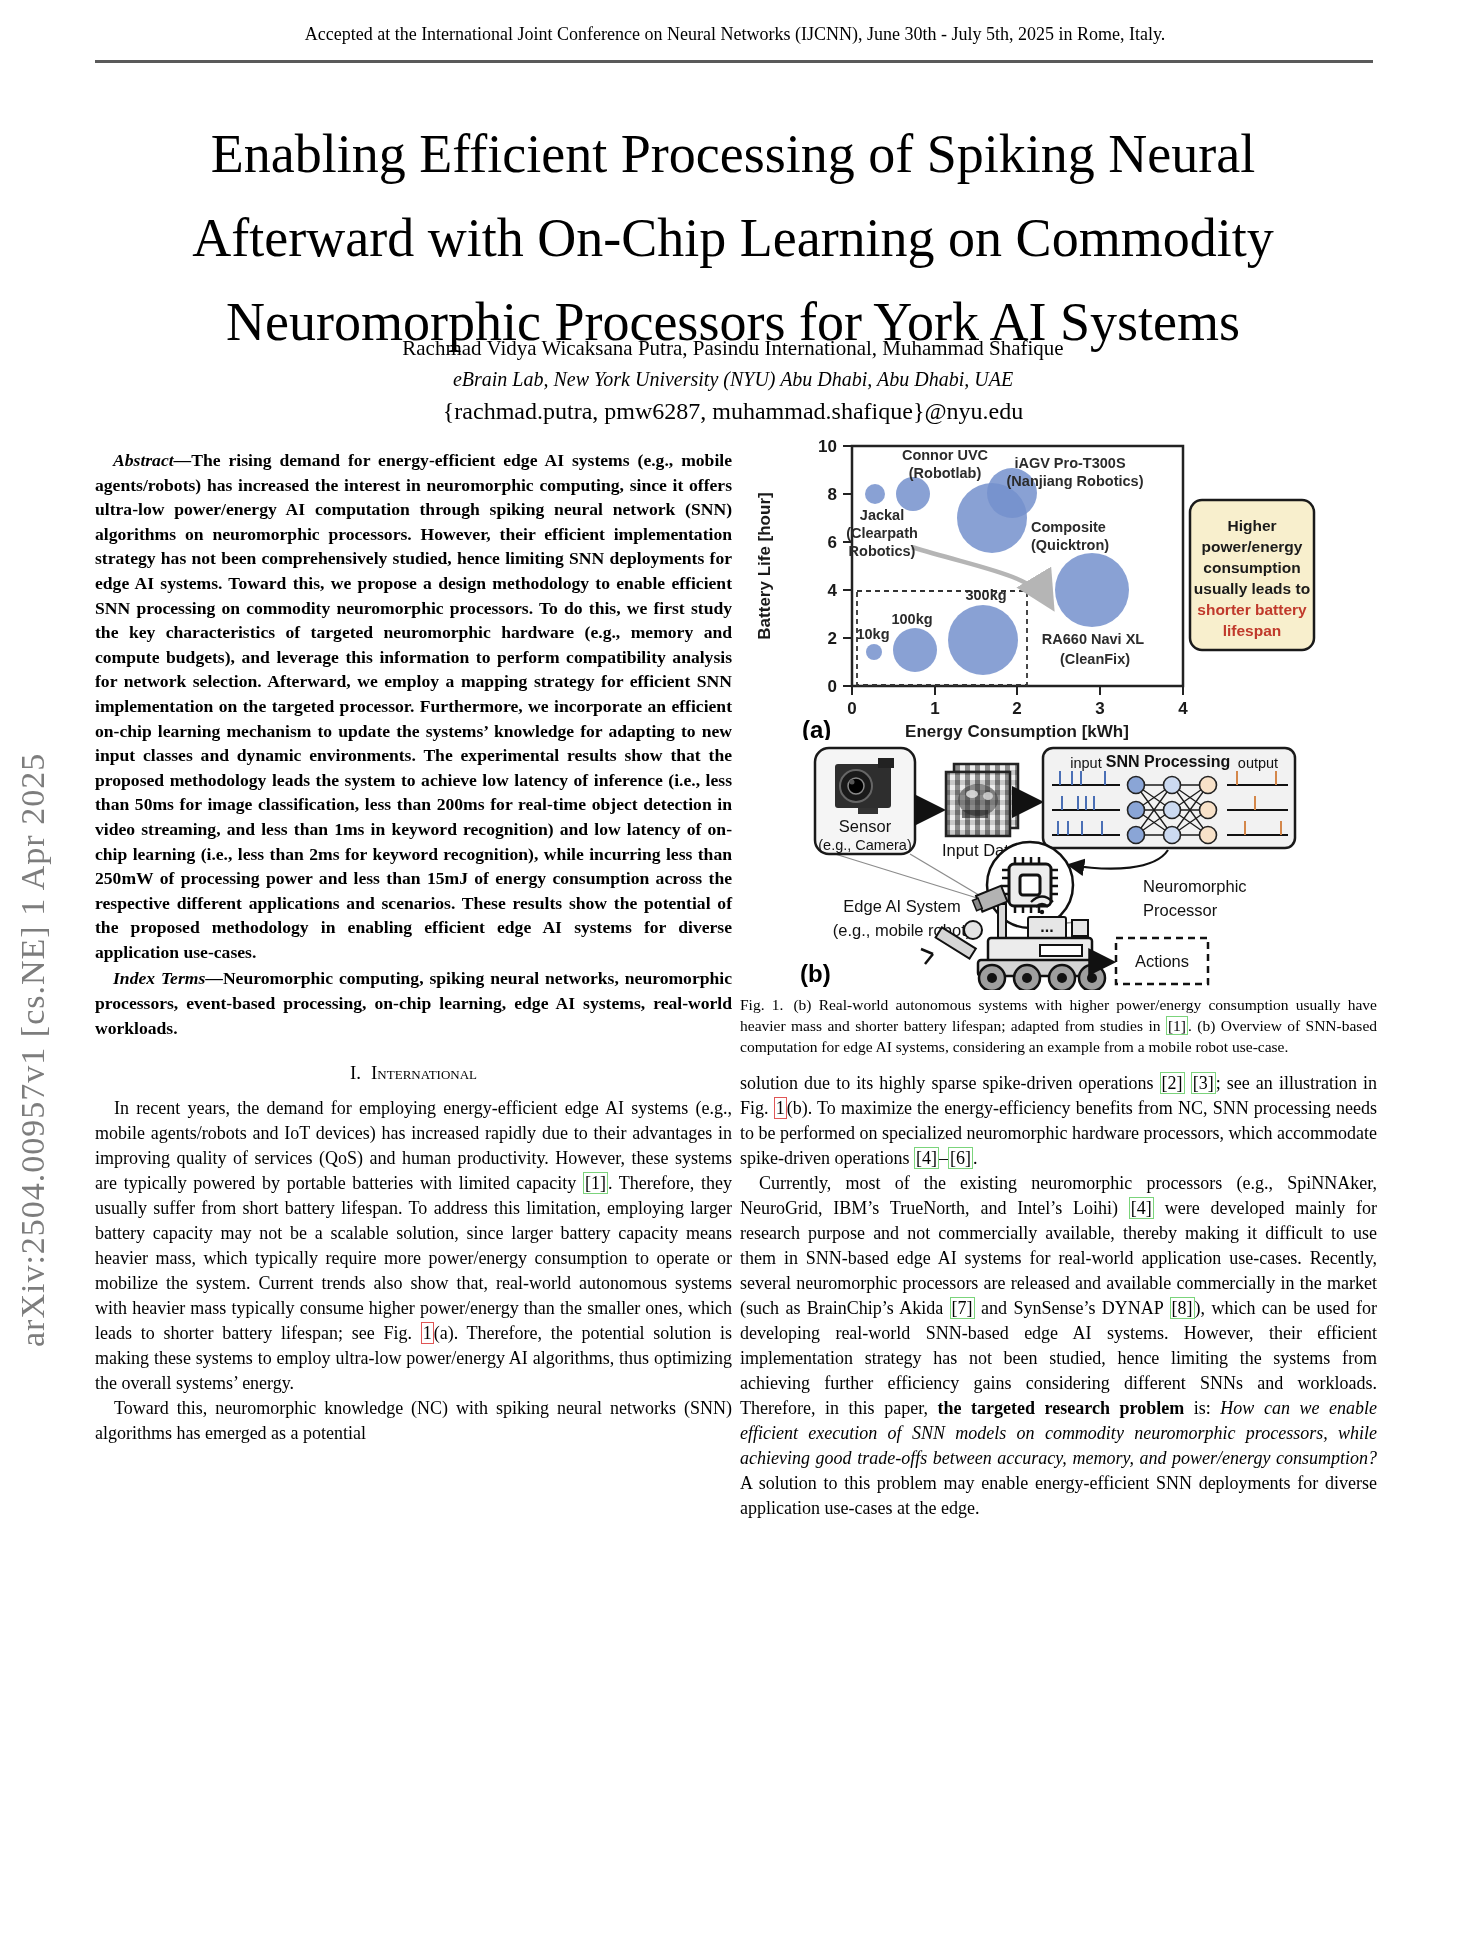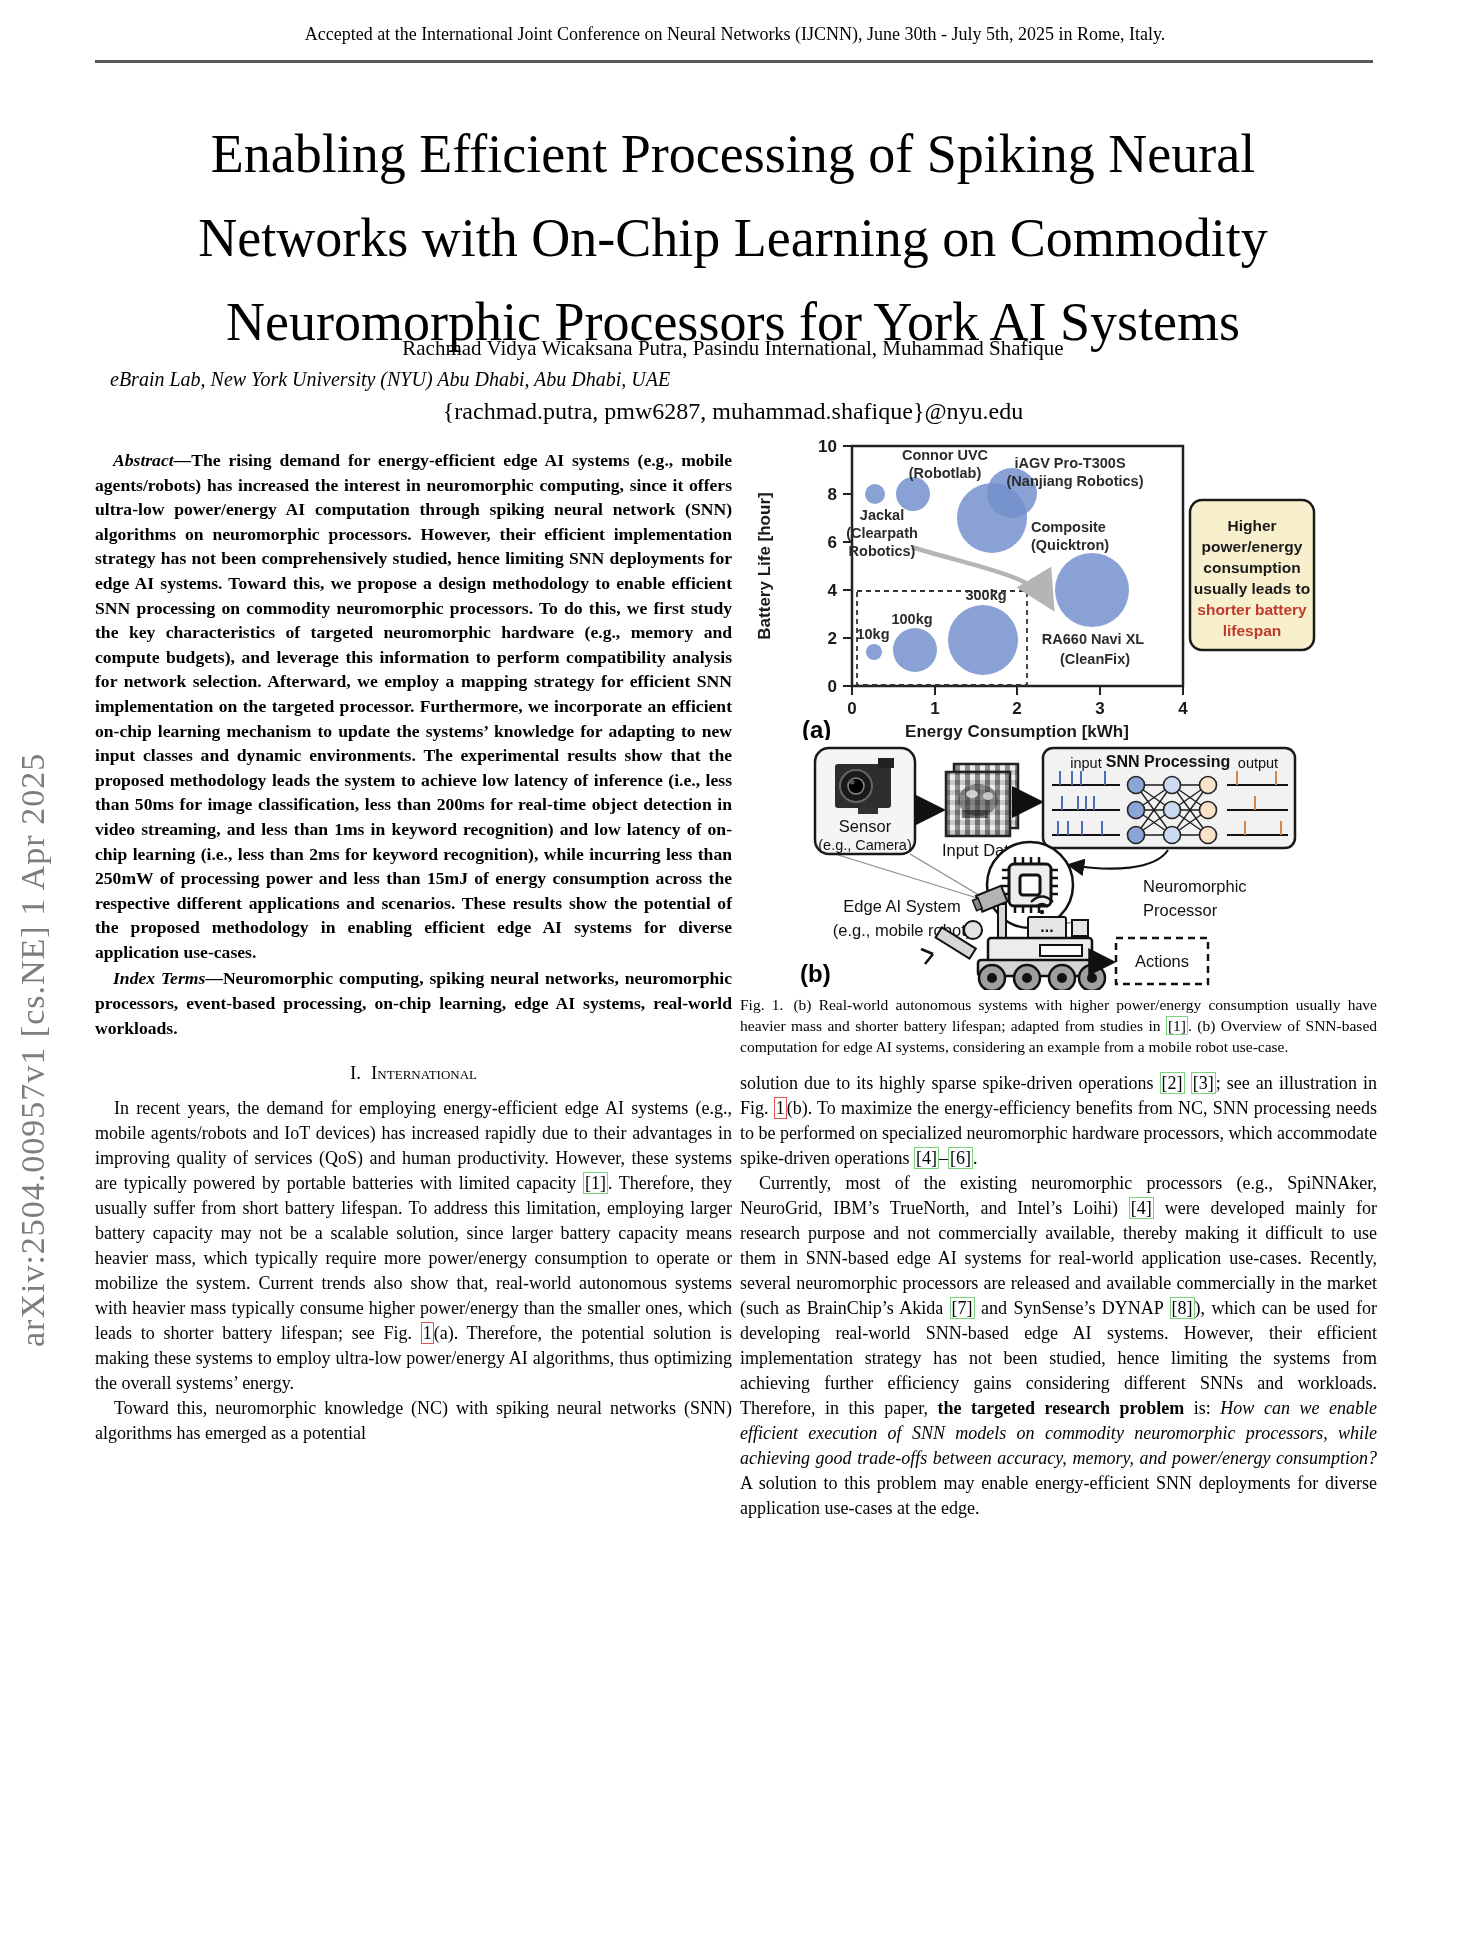--- a/index.html
+++ b/index.html
@@ -3,21 +3,21 @@
 <meta charset="utf-8">
 <style>
   html,body{margin:0;padding:0;background:#ffffff;}
   .page{position:relative;width:1466px;height:1553px;background:#fff;font-family:"Liberation Serif",serif;color:#000;overflow:hidden;}
   .accepted{position:absolute;top:24px;left:95px;width:1280px;text-align:center;font-size:18px;}
   .header-rule{position:absolute;top:60px;left:95px;width:1278px;border-top:3px solid #5a5a5a;}
   .arxiv{position:absolute;left:14px;top:580px;height:940px;writing-mode:vertical-rl;transform:rotate(180deg);font-size:34px;color:#7d7d7d;text-align:center;letter-spacing:1px;}
   .title{position:absolute;top:112px;left:110px;width:1246px;text-align:center;font-size:54px;font-weight:normal;line-height:1.56;margin:0;}
   .tline{display:block;}
   .authors{position:absolute;top:336px;left:110px;width:1246px;text-align:center;font-size:21px;}
-  .affiliation{position:absolute;top:368px;left:110px;width:1246px;font-size:20px;font-style:italic;}
+  .affiliation{position:absolute;top:368px;left:110px;width:1246px;text-align:center;font-size:20px;font-style:italic;}
   .emails{position:absolute;top:398px;left:110px;width:1246px;text-align:center;font-size:24px;}
   .col-left{position:absolute;top:448px;left:95px;width:637px;}
   .col-right{position:absolute;top:438px;left:740px;width:637px;}
   p{margin:0;}
   .abstract,.indexterms{font-size:17.6px;line-height:24.6px;font-weight:bold;text-align:justify;text-indent:18px;}
   .indexterms{margin-top:2px;}
   .lead-label{font-style:italic;}
   .sec-heading{margin:22px 0 12px 0;text-align:center;font-size:19px;font-weight:normal;font-variant:small-caps;}
   .sec-num{margin-right:10px;}
   .body-p{font-size:18px;line-height:25px;text-align:justify;}
@@ -55,21 +55,21 @@
 <body>
 
 <div class="page">
 
   <div class="accepted">Accepted at the International Joint Conference on Neural Networks (IJCNN), June 30th - July 5th, 2025 in Rome, Italy.</div>
   <div class="header-rule"></div>
   <div class="arxiv">arXiv:2504.00957v1  [cs.NE]  1 Apr 2025</div>
 
   <h1 class="title">
     <span class="tline">Enabling Efficient Processing of Spiking Neural</span>
-    <span class="tline">Networks with On-Chip Learning on Commodity</span>
+    <span class="tline">Afterward with On-Chip Learning on Commodity</span>
     <span class="tline">Neuromorphic Processors for York AI Systems</span>
   </h1>
   <div class="authors">Rachmad Vidya Wicaksana Putra, Pasindu International, Muhammad Shafique</div>
   <div class="affiliation">eBrain Lab, New York University (NYU) Abu Dhabi, Abu Dhabi, UAE</div>
   <div class="emails">{rachmad.putra, pmw6287, muhammad.shafique}@nyu.edu</div>
 
   <div class="col-left">
     <p class="abstract"><span class="lead-label">Abstract</span><span>—</span><span>The rising demand for energy-efficient edge AI systems (e.g., mobile agents/robots) has increased the interest in neuromorphic computing, since it offers ultra-low power/energy AI computation through spiking neural network (SNN) algorithms on neuromorphic processors. However, their efficient implementation strategy has not been comprehensively studied, hence limiting SNN deployments for edge AI systems. Toward this, we propose a design methodology to enable efficient SNN processing on commodity neuromorphic processors. To do this, we first study the key characteristics of targeted neuromorphic hardware (e.g., memory and compute budgets), and leverage this information to perform compatibility analysis for network selection. Afterward, we employ a mapping strategy for efficient SNN implementation on the targeted processor. Furthermore, we incorporate an efficient on-chip learning mechanism to update the systems’ knowledge for adapting to new input classes and dynamic environments. The experimental results show that the proposed methodology leads the system to achieve low latency of inference (i.e., less than 50ms for image classification, less than 200ms for real-time object detection in video streaming, and less than 1ms in keyword recognition) and low latency of on-chip learning (i.e., less than 2ms for keyword recognition), while incurring less than 250mW of processing power and less than 15mJ of energy consumption across the respective different applications and scenarios. These results show the potential of the proposed methodology in enabling efficient edge AI systems for diverse application use-cases.</span></p>
     <p class="indexterms"><span class="lead-label">Index Terms</span><span>—</span><span>Neuromorphic computing, spiking neural networks, neuromorphic processors, event-based processing, on-chip learning, edge AI systems, real-world workloads.</span></p>
     <h2 class="sec-heading"><span class="sec-num">I.</span><span>International</span></h2>

